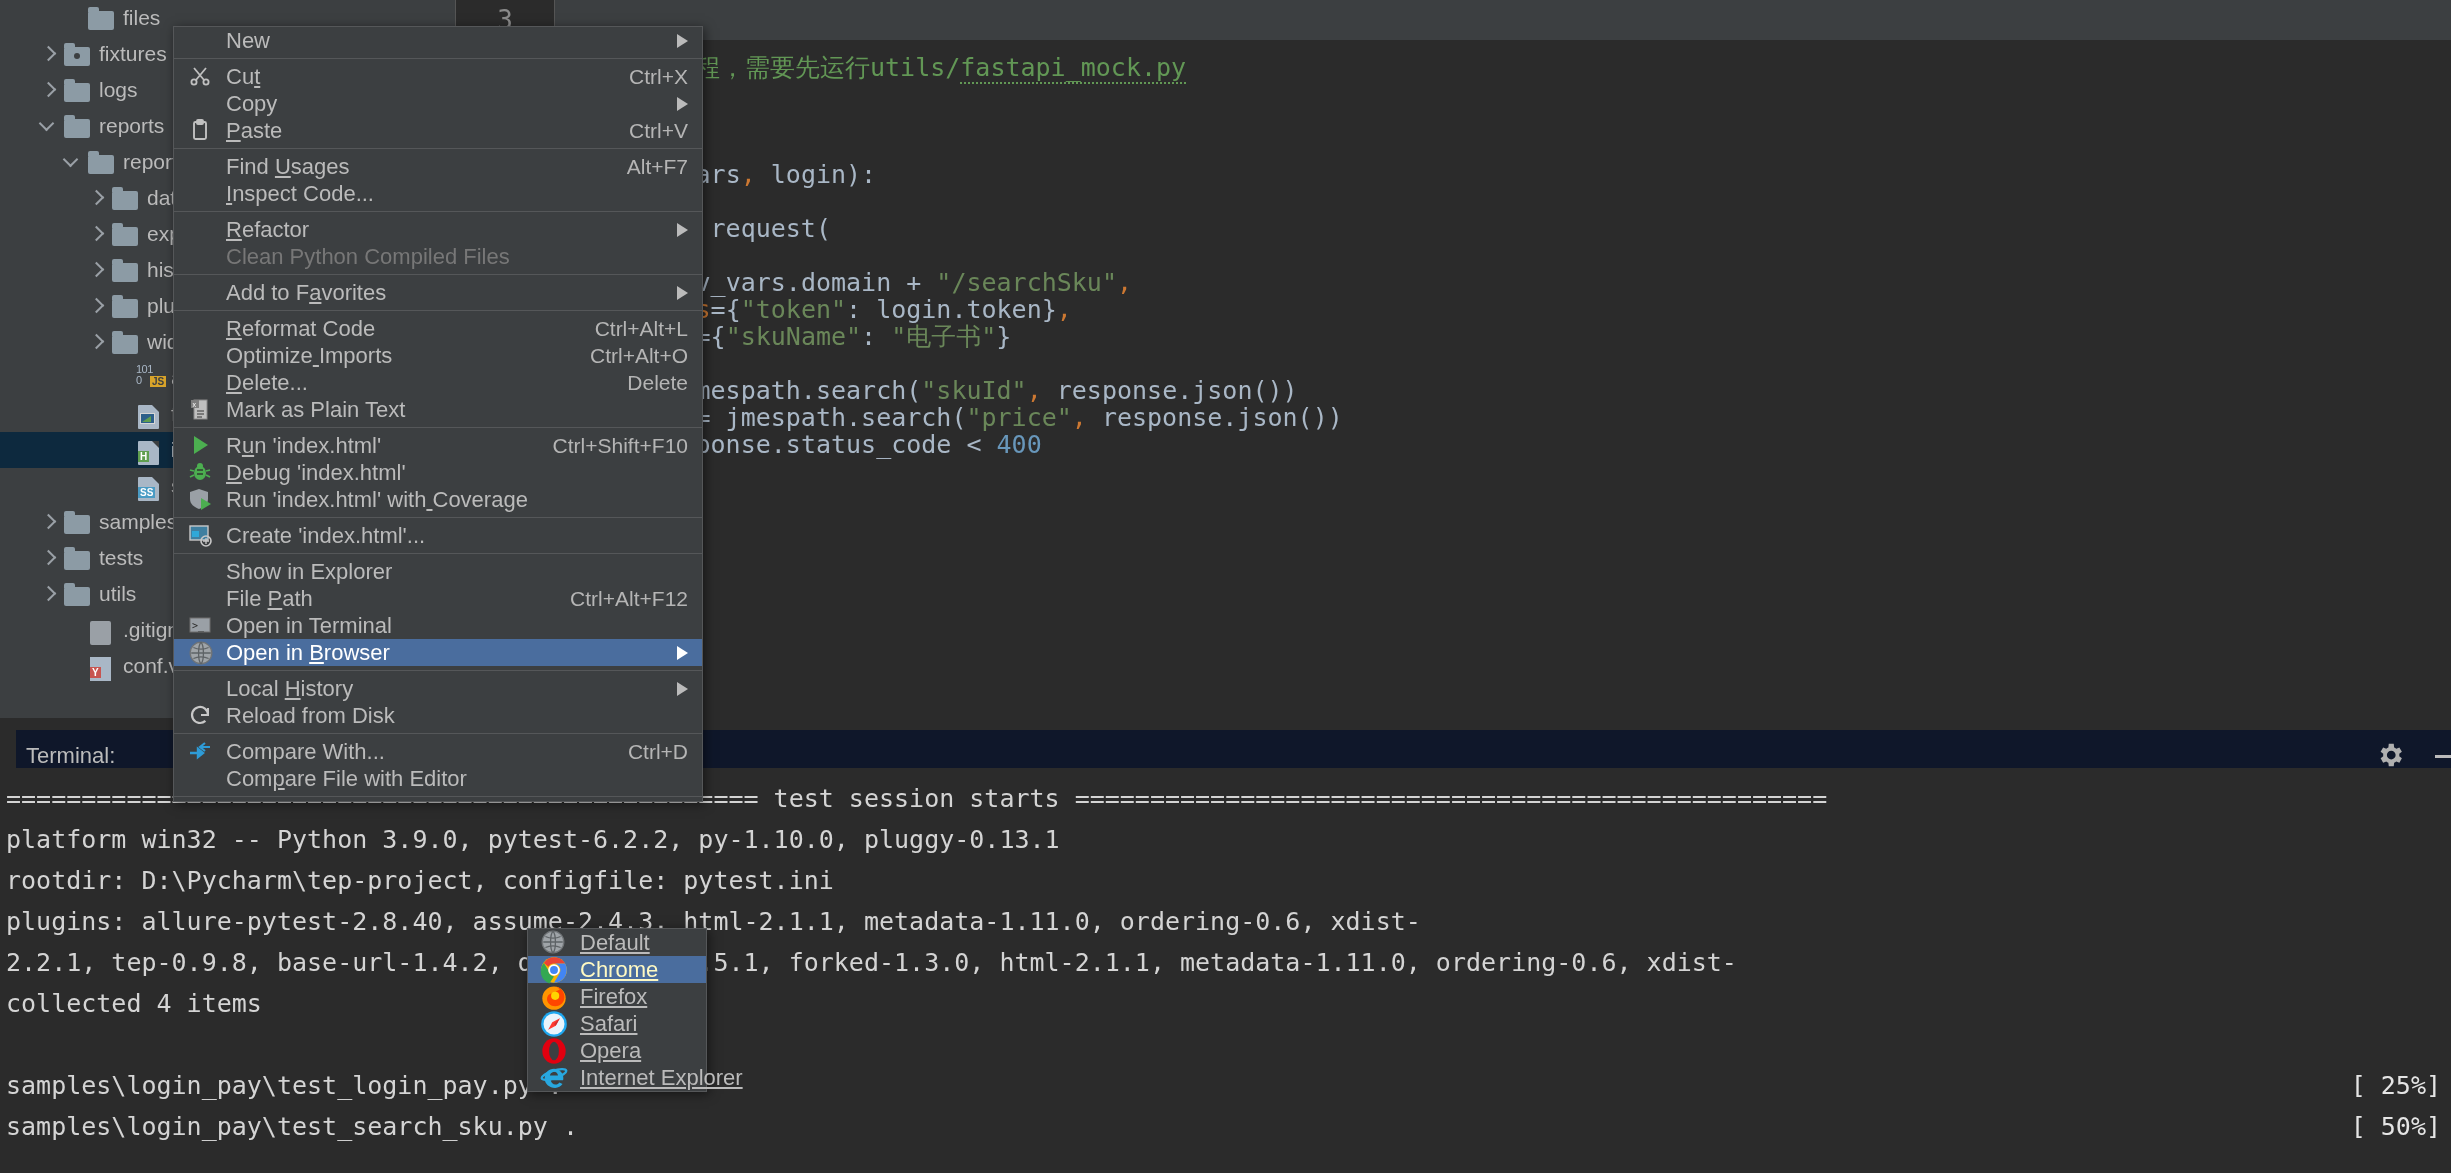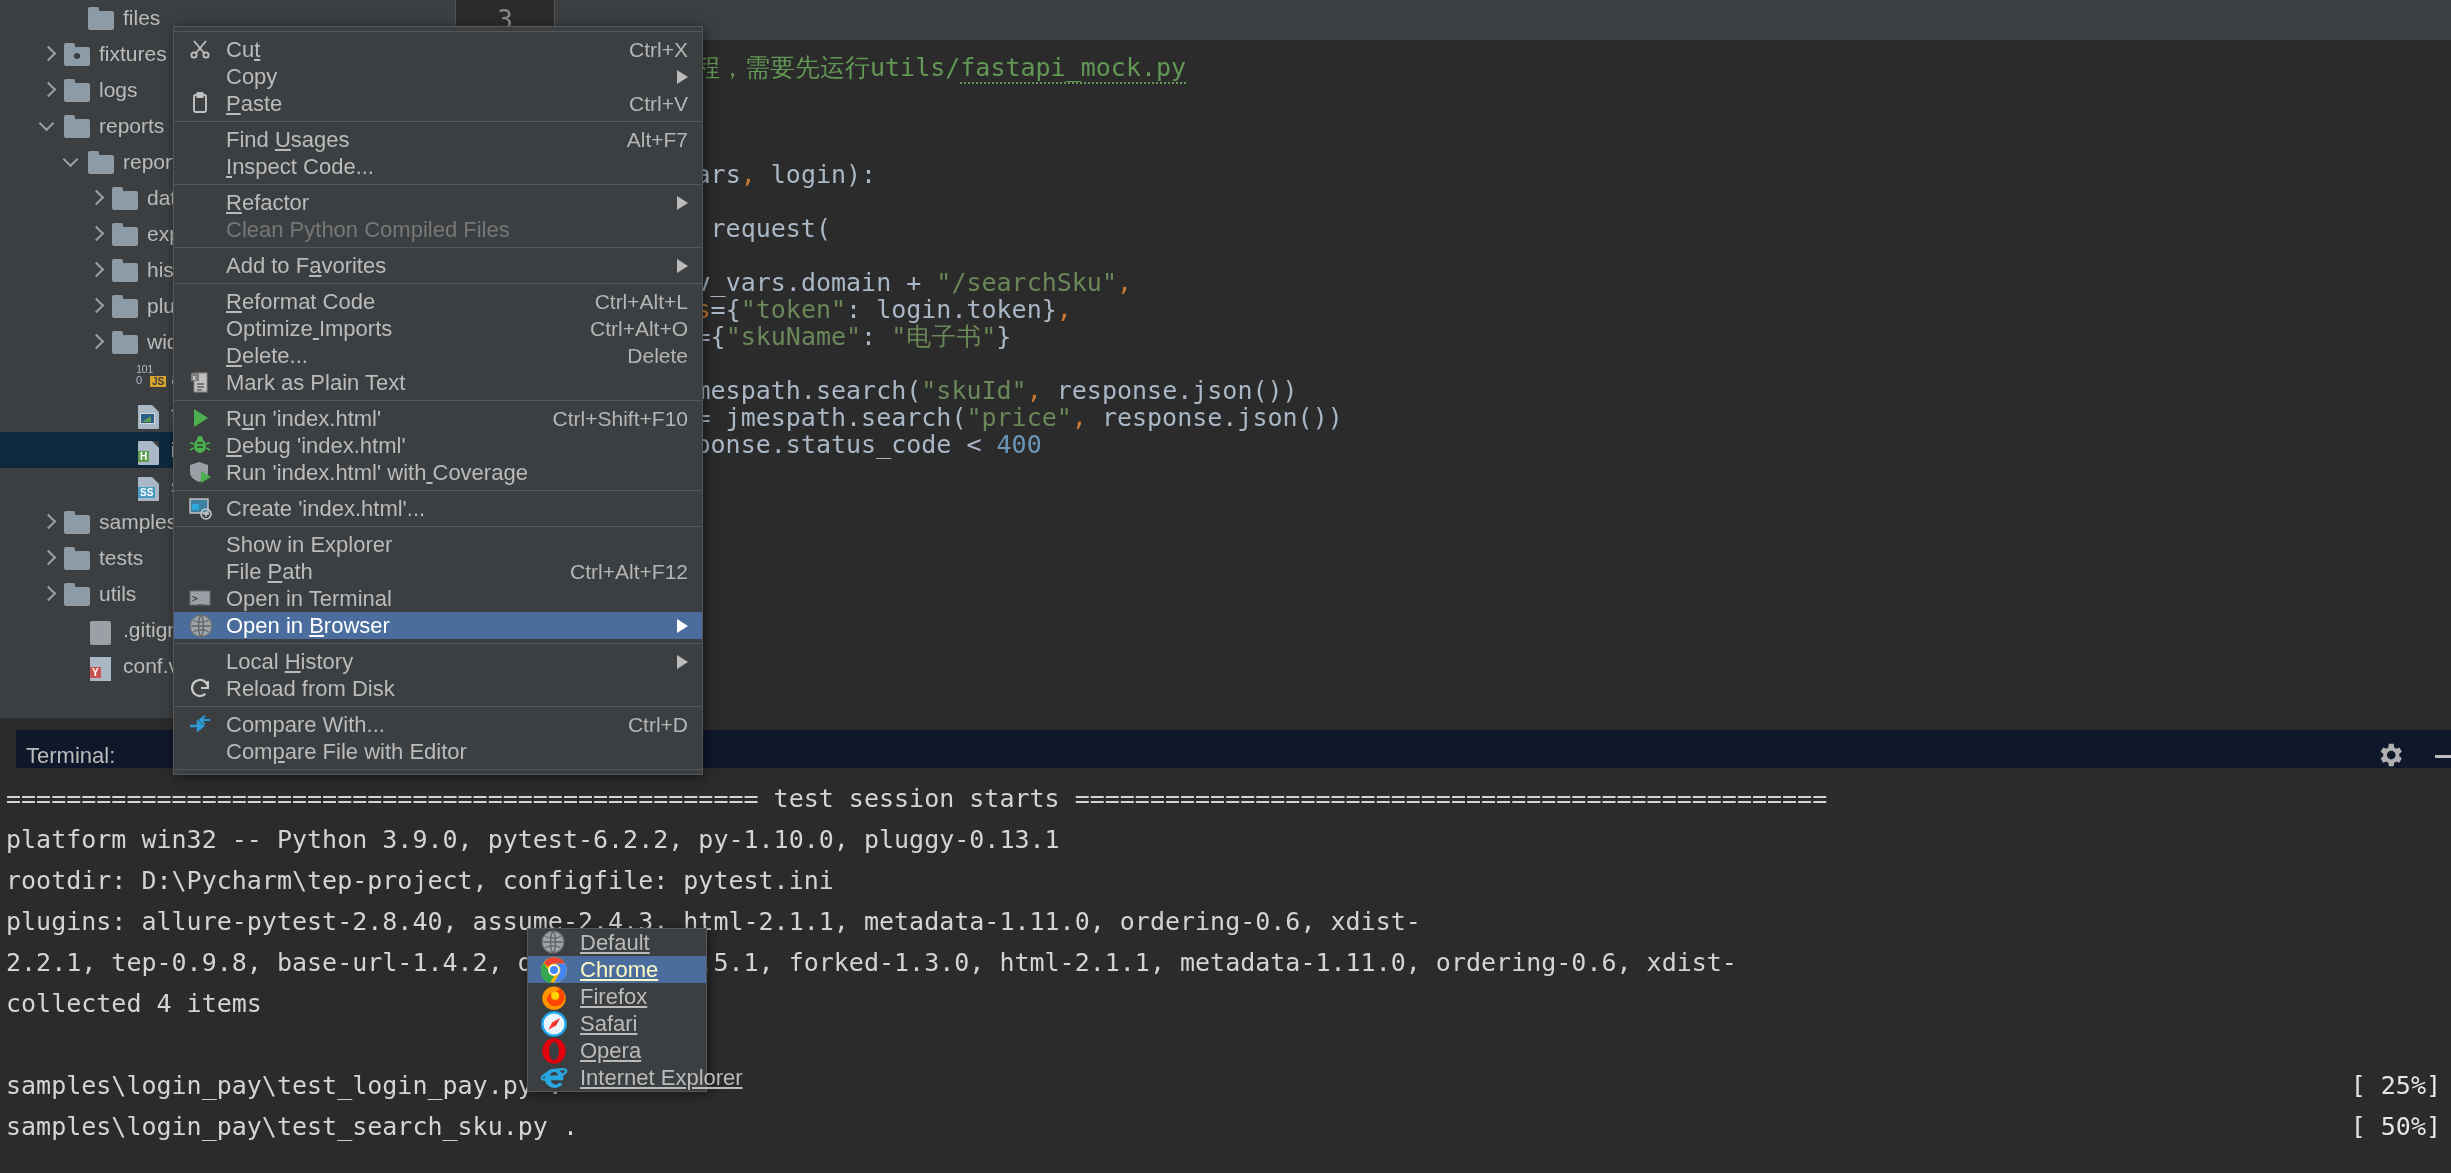--- a/index.html
+++ b/index.html
@@ -395,20 +395,24 @@
         <div class="tline" style="top: 174px;">2.2.1, tep-0.9.8, base-url-1.4.2, dependency-0.5.1, forked-1.3.0, html-2.1.1, metadata-1.11.0, ordering-0.6, xdist-</div>
         <div class="tline tbold" style="top: 215px;">collected 4 items</div>
         <div class="tline" style="top: 297px;">samples\login_pay\test_login_pay.py .</div>
         <div class="pct" style="top: 297px;">[ 25%]</div>
         <div class="tline" style="top: 338px;">samples\login_pay\test_search_sku.py .</div>
         <div class="pct" style="top: 338px;">[ 50%]</div>
       </div>
   </div>
 
   <div id="ctxmenu">
+      <div class="mi">
+        <span class="mtext">New</span>
+        <span class="subarrow"></span>
+      </div>
       <div class="msep"></div>
       <div class="mi">
         <span class="micon">
           <svg width="24" height="24" viewBox="0 0 24 24" fill="none" stroke="#c0c0c0" stroke-width="1.8">
             <circle cx="6" cy="18" r="2.6"></circle>
             <circle cx="18" cy="18" r="2.6"></circle>
             <line x1="8" y1="16" x2="18" y2="4"></line>
             <line x1="16" y1="16" x2="6" y2="4"></line>
           </svg>
         </span>

